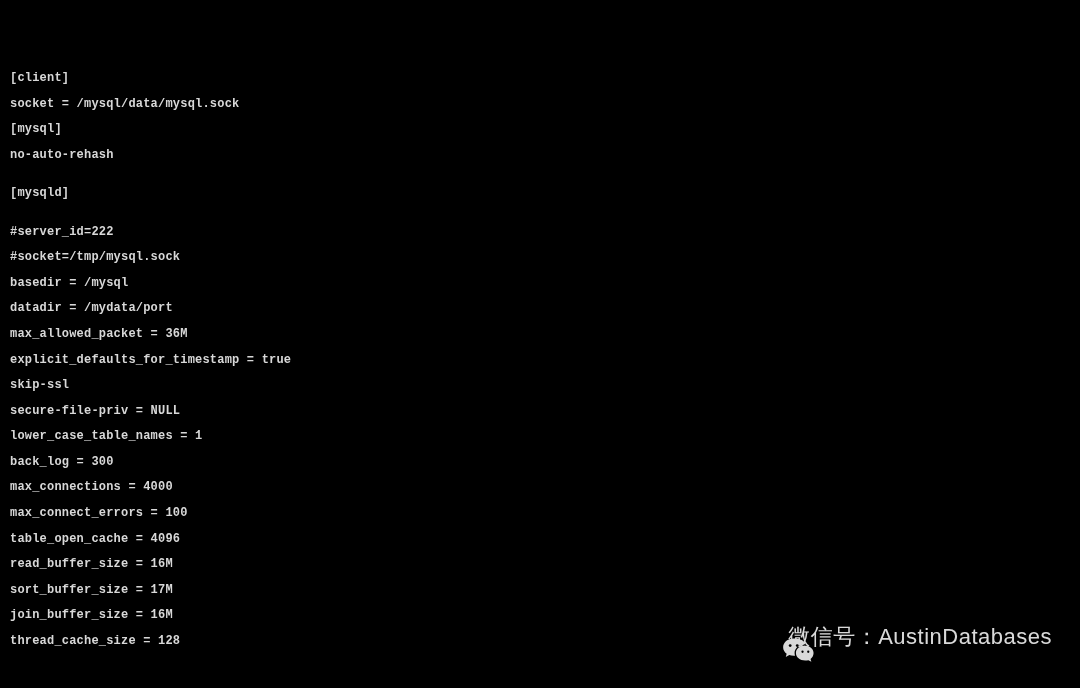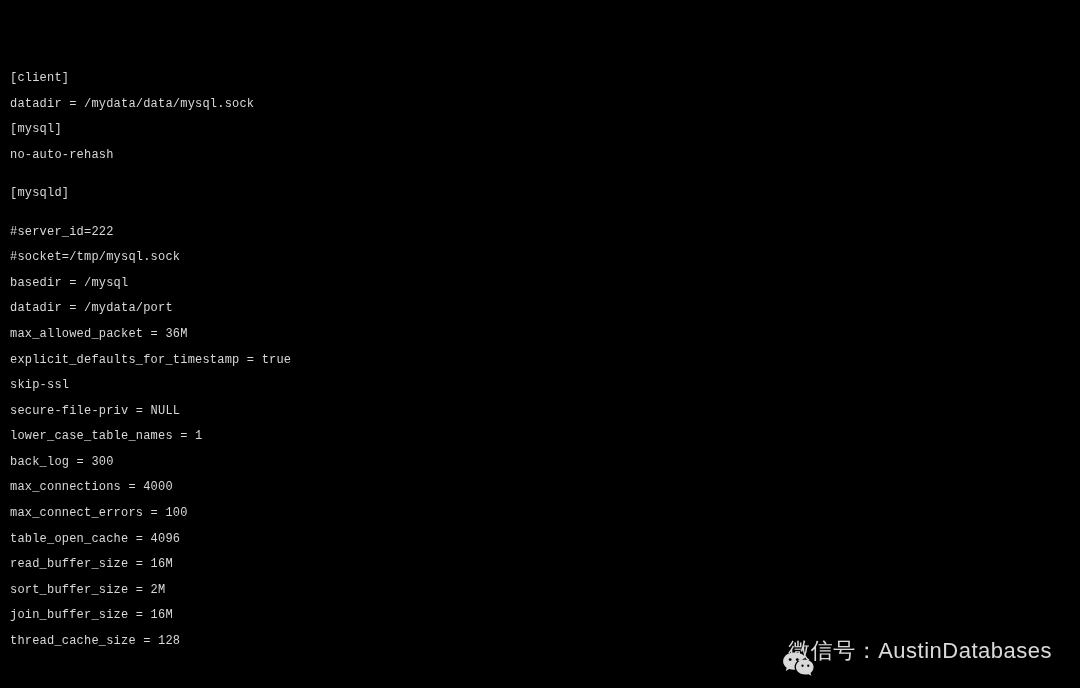--- a/index.html
+++ b/index.html
@@ -18,25 +18,26 @@
       height: 688px;
       overflow: hidden;
       position: relative;
       white-space: pre;
     }
     .terminal-content {
       letter-spacing: 0.2px;
     }
     .line {
       display: block;
+      font-weight: bold;
     }
     .watermark {
       position: absolute;
       right: 28px;
-      bottom: 22px;
+      bottom: 36px;
       display: flex;
       align-items: center;
       opacity: 0.85;
     }
     .watermark-text {
       color: #ffffff;
       font-family: "Microsoft YaHei", Arial, sans-serif;
       font-size: 22px;
       font-weight: 500;
       letter-spacing: 0.5px;
@@ -52,41 +53,41 @@
       height: 100%;
     }
   </style>
 </head>
 <body>
 
 
 
 <div class="terminal-content">
 <span class="line">[client]</span>
-<span class="line">datadir = /mydata/data/mysql.sock</span>
+<span class="line">socket = /mysql/data/mysql.sock</span>
 <span class="line">[mysql]</span>
 <span class="line">no-auto-rehash</span>
 <span class="line"></span>
 <span class="line">[mysqld]</span>
 <span class="line"></span>
 <span class="line">#server_id=222</span>
 <span class="line">#socket=/tmp/mysql.sock</span>
 <span class="line">basedir = /mysql</span>
 <span class="line">datadir = /mydata/port</span>
 <span class="line">max_allowed_packet = 36M</span>
 <span class="line">explicit_defaults_for_timestamp = true</span>
 <span class="line">skip-ssl</span>
 <span class="line">secure-file-priv = NULL</span>
 <span class="line">lower_case_table_names = 1</span>
 <span class="line">back_log = 300</span>
 <span class="line">max_connections = 4000</span>
 <span class="line">max_connect_errors = 100</span>
 <span class="line">table_open_cache = 4096</span>
 <span class="line">read_buffer_size = 16M</span>
-<span class="line">sort_buffer_size = 2M</span>
+<span class="line">sort_buffer_size = 17M</span>
 <span class="line">join_buffer_size = 16M</span>
 <span class="line">thread_cache_size = 128</span>
 
 
 
 
 
 
 
 

